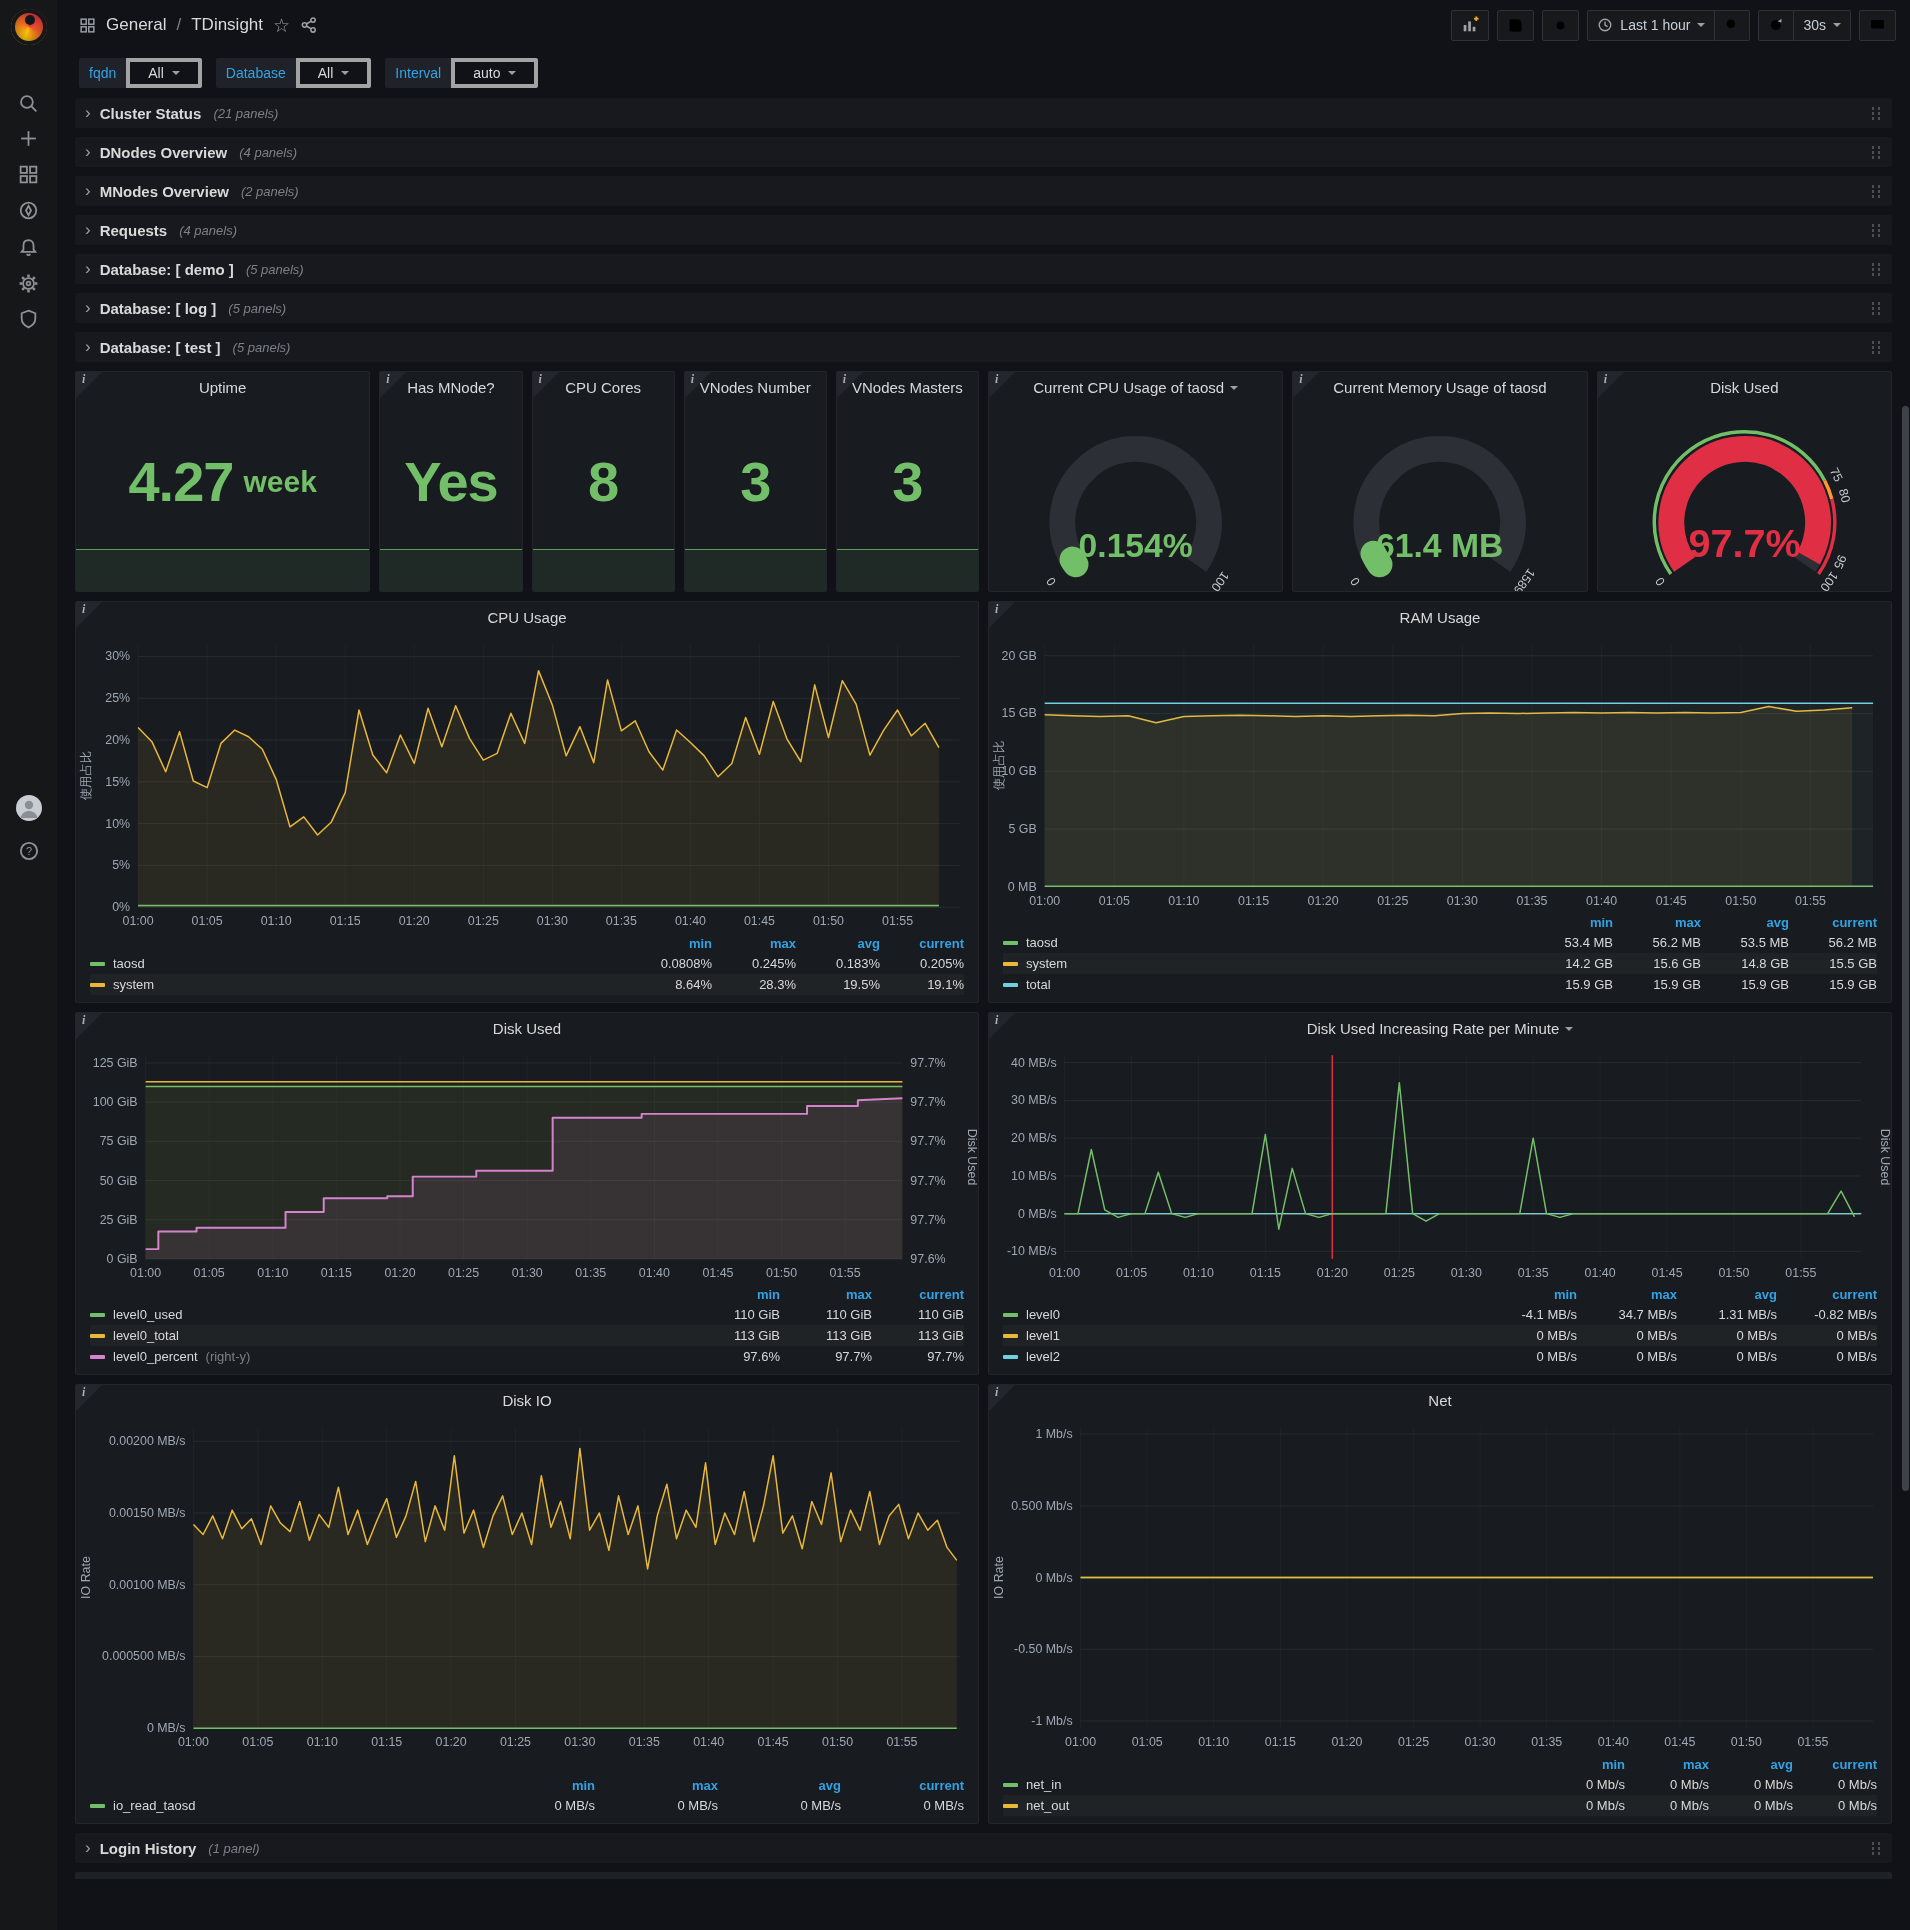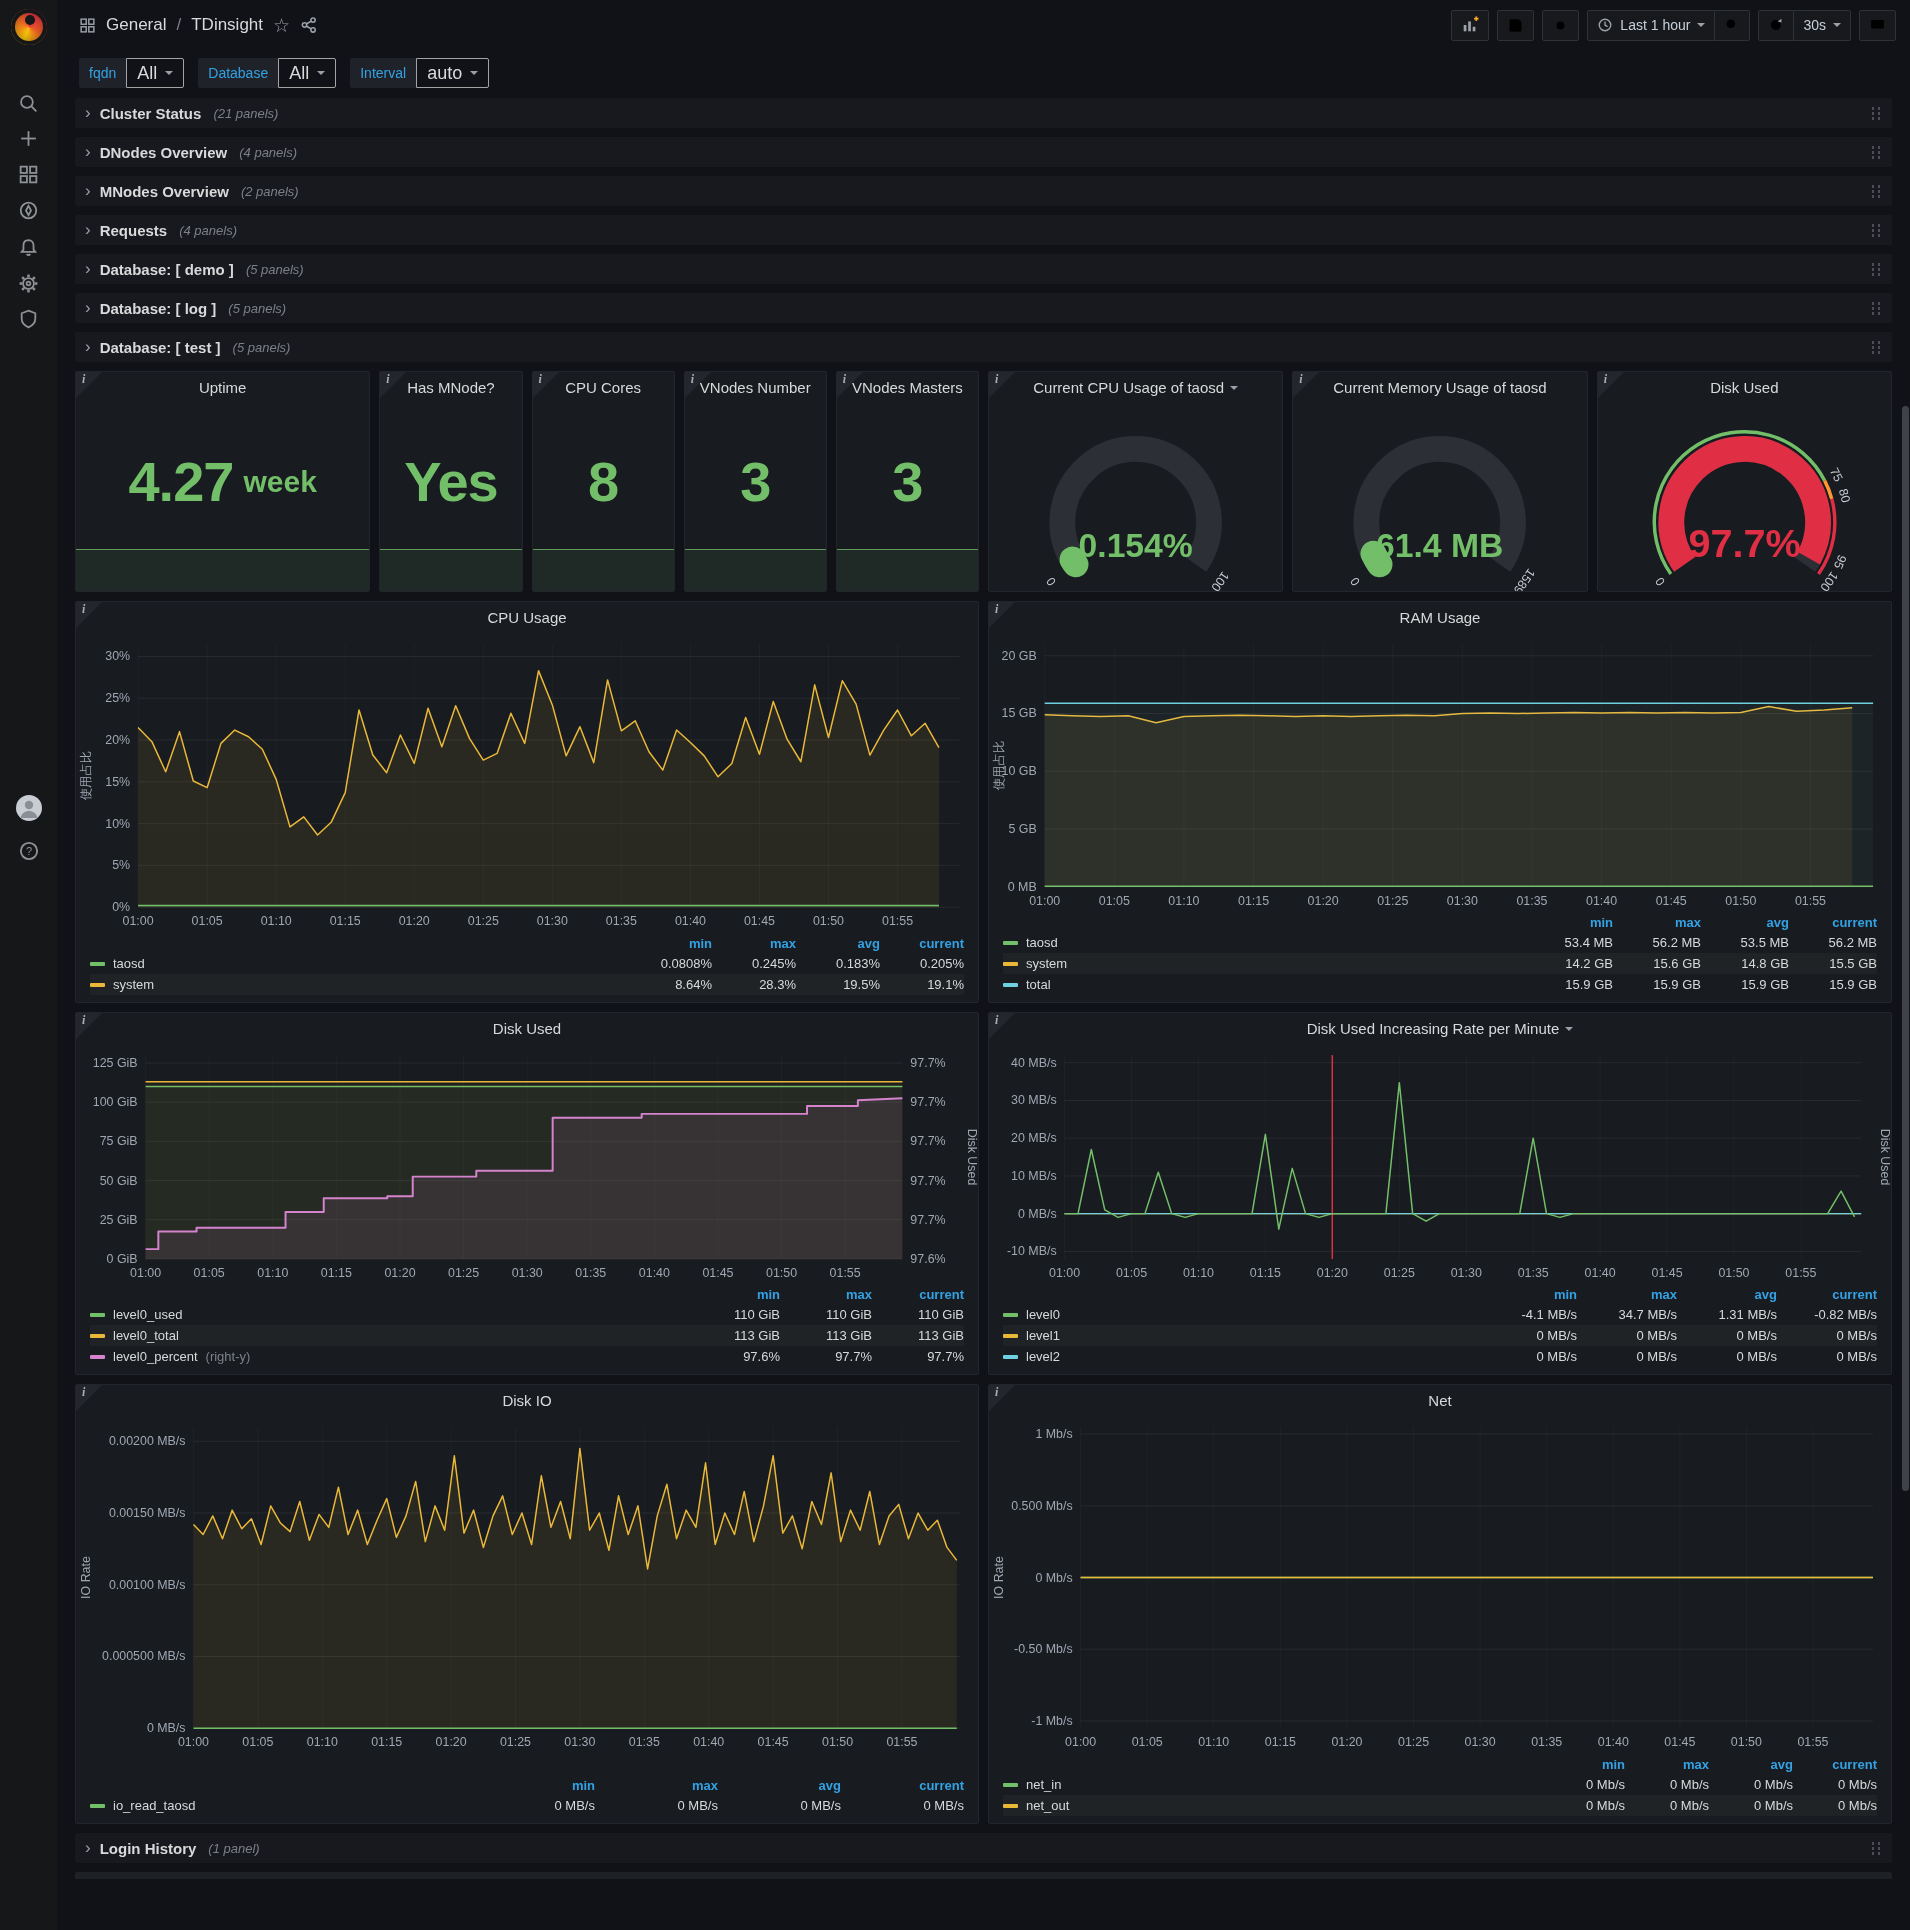--- a/index.html
+++ b/index.html
@@ -33,22 +33,22 @@
   .tgroup .tbtn:first-child { border-radius:2px 0 0 2px; }
   .tgroup .tbtn + .tbtn { border-left:none; border-radius:0 2px 2px 0; }
   .caret { width:0; height:0; border:4px solid transparent; border-top-color:#9aa0a6; margin-top:4px; }
   .star { font-size:19px; color:#9DA2A8; line-height:1; cursor:pointer; }
 
   
   .vars { margin-left:57px; display:flex; gap:14px; padding:8px 22px 10px; }
   .var { display:flex; height:30px; }
   .var-label { display:flex; align-items:center; padding:0 10px; background:#1f2228; color:#33a2e5;
     font-size:14px; border-radius:2px 0 0 2px; }
-  .var-value { display:flex; align-items:center; gap:8px; padding:0 10px; border:1px solid #a3a3a3;
-    background:#111217; font-size:18px; color:#d8d9da; border-radius:0 2px 2px 0; cursor:pointer; }
+  .var-value { display:flex; align-items:center; gap:8px; padding:0 18px; border:4px solid #a3a3a3;
+    background:#111217; font-size:14px; color:#d8d9da; border-radius:0 2px 2px 0; cursor:pointer; }
 
   
   .dash { margin-left:57px; padding:0 18px; }
   .rowhdr { height:30px; margin-bottom:9px; background:#17191E; border-radius:2px;
     display:flex; align-items:center; padding:0 10px; cursor:pointer; }
   .rowhdr .chev { color:#9aa0a6; font-size:17px; margin-right:9px; }
   .rowhdr .rtitle { font-size:15px; font-weight:bold; color:#d8d9da; }
   .rowhdr .rcount { font-size:13px; font-style:italic; color:#7b8087; margin-left:12px; }
   .drag { margin-left:auto; width:12px; height:14px; cursor:grab;
     background-image:radial-gradient(#4B4E54 1.4px, transparent 1.5px);

